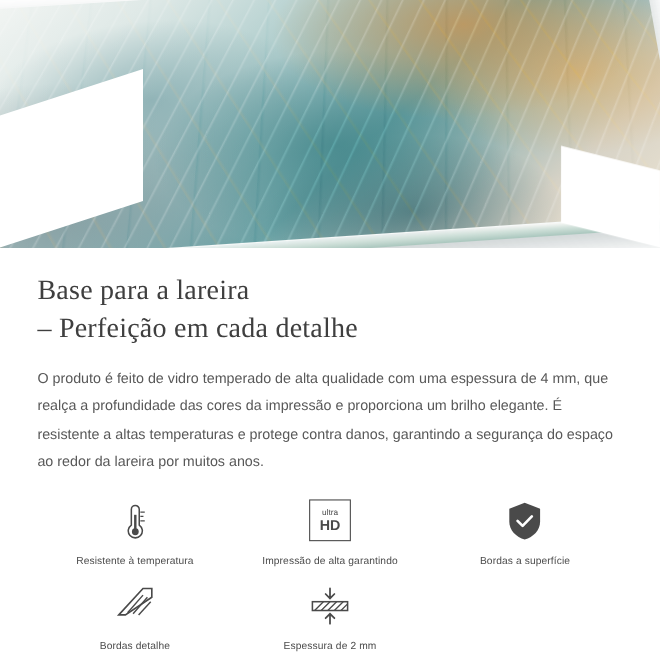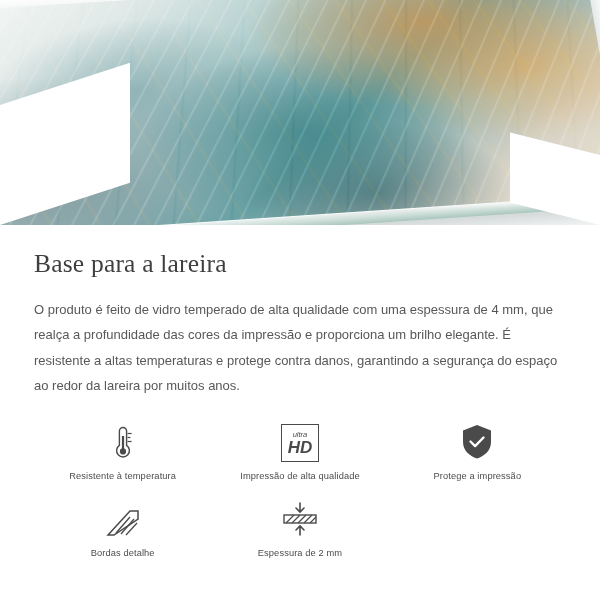--- a/index.html
+++ b/index.html
@@ -127,23 +127,22 @@
   }
   .feature {
     display: flex;
     flex-direction: column;
     align-items: center;
     justify-content: flex-start;
   }
   .feature-icon {
     height: 42px;
     display: flex;
-    align-items: flex-end;
+    align-items: flex-start;
     justify-content: center;
-    font-style: italic;
   }
   .feature-label {
     margin-top: 9px;
     font-size: 9.3px;
     color: #4c4c4c;
     text-align: left;
     letter-spacing: .1px;
   }
   svg { display: block; }
 </style>
@@ -159,20 +158,21 @@
     </div>
     <div class="hero-mask-left"></div>
     <div class="hero-mask-right"></div>
     <div class="sparkle" id="sp1"></div>
     <div class="sparkle" id="sp2"></div>
   </div>
 
   <div class="content">
     <h1 class="headline">
       <span>Base para a lareira</span>
+      <span class="line2">– Perfeição em cada detalhe</span>
     </h1>
 
     <p class="body-copy">O produto é feito de vidro temperado de alta qualidade com uma espessura de 4 mm, que realça a profundidade das cores da impressão e proporciona um brilho elegante. É resistente a altas temperaturas e protege contra danos, garantindo a segurança do espaço ao redor da lareira por muitos anos.</p>
 
     <div class="features">
 
       <div class="feature">
         <div class="feature-icon">
           <svg width="30" height="40" viewBox="0 0 30 40">
             <path d="M15 5.5a3.6 3.6 0 0 0-3.6 3.6v14.2a6.4 6.4 0 1 0 7.2 0V9.1A3.6 3.6 0 0 0 15 5.5z" fill="none" stroke="#4a4a4a" stroke-width="1.4"></path>
@@ -183,34 +183,34 @@
             <line x1="19.6" y1="19.5" x2="23.6" y2="19.5" stroke="#4a4a4a" stroke-width="1.2"></line>
           </svg>
         </div>
         <div class="feature-label">Resistente à temperatura</div>
       </div>
 
       <div class="feature">
         <div class="feature-icon">
           <div style="width:38px;height:38px;border:1.4px solid #4a4a4a;display:flex;flex-direction:column;align-items:center;justify-content:center;line-height:1;">
             <span style="font-size:7.5px;color:#4a4a4a;">ultra</span>
-            <span style="font-size:17px;font-weight:bold;color:#4a4a4a;margin-top:1px;">HD</span>
+            <span style="font-size:13px;font-weight:bold;color:#4a4a4a;margin-top:1px;">HD</span>
           </div>
         </div>
-        <div class="feature-label">Impressão de alta qualidade</div>
+        <div class="feature-label">Impressão de alta garantindo</div>
       </div>
 
       <div class="feature">
         <div class="feature-icon">
           <svg width="36" height="40" viewBox="0 0 36 40">
             <path d="M18 3 L32 8.5 V20 c0 8.4 -6.2 13.9 -14 16.5 C10.2 33.9 4 28.4 4 20 V8.5 Z" fill="#4a4a4a"></path>
             <path d="M11.5 19.5 l4.6 4.6 l8.4 -8.6" fill="none" stroke="#ffffff" stroke-width="2.4" stroke-linecap="round" stroke-linejoin="round"></path>
           </svg>
         </div>
-        <div class="feature-label">Protege a impressão</div>
+        <div class="feature-label">Bordas a superfície</div>
       </div>
 
 
       <div class="feature">
         <div class="feature-icon">
           <svg width="38" height="32" viewBox="0 0 38 32">
             <path d="M4 28 L26 4 L34 4 L34 12 L10 28 Z" fill="none" stroke="#4a4a4a" stroke-width="1.5"></path>
             <line x1="12" y1="26" x2="26" y2="10" stroke="#4a4a4a" stroke-width="1.3"></line>
             <line x1="17" y1="27" x2="30" y2="12" stroke="#4a4a4a" stroke-width="1.3"></line>
             <line x1="22" y1="28" x2="33" y2="16" stroke="#4a4a4a" stroke-width="1.3"></line>

